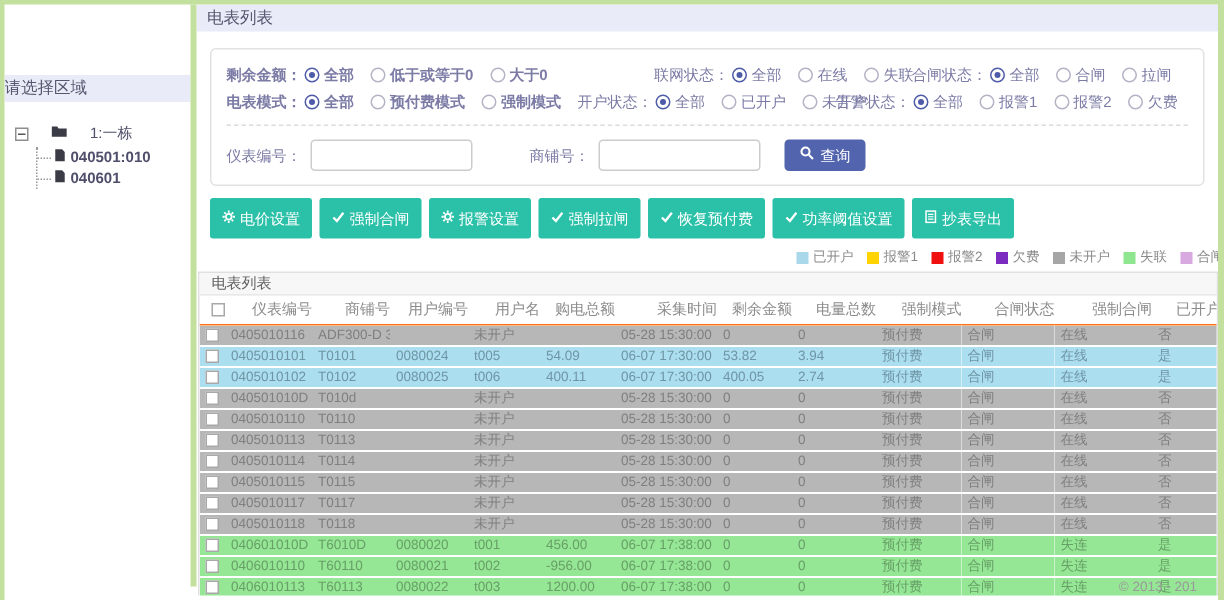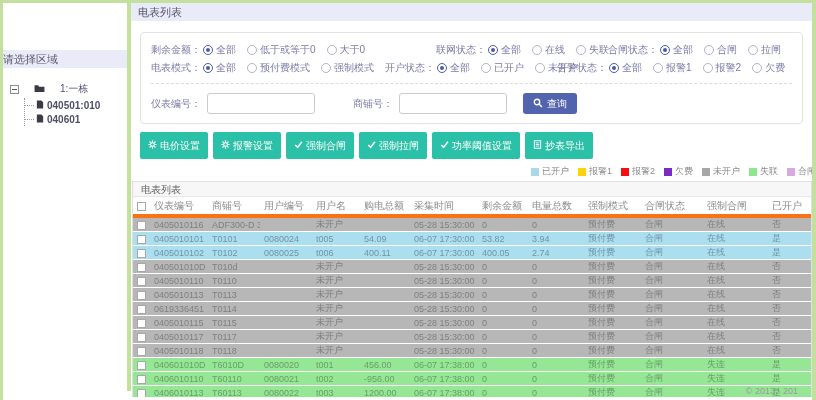--- a/index.html
+++ b/index.html
@@ -27,21 +27,21 @@
   .tree-child { position:relative; padding-left:11px; display:flex; align-items:center; gap:3px; height:14px; white-space:nowrap;font-weight:bold; }
   .tree-child::before { content:''; position:absolute; left:0; top:7px; width:9px; border-top:1px dotted #9a9a9a; }
   .sidebar-scrollbar { position:absolute; left:0; bottom:0; width:100%; height:7px; background:#e9ecf8; }
 
   
   .main { position:absolute; left:131px; top:3px; width:681px; height:394px; background:#fff; overflow:hidden; }
 
   .filter-box { margin:11px 9px 0 9px; border:1px solid #e2e2e2; border-radius:4px; padding:8px 10px 9px 10px; }
   .filter-row { display:flex; align-items:center; height:18px; font-size:10px; color:#7b7ba6; white-space:nowrap; }
   .filter-group { display:flex; align-items:center; }
-  .filter-group.g0 { width:292px; }
+  .filter-group.g0 { width:292px;font-weight:bold; }
   .filter-group.g1 { width:172px;align-items:center; }
   .f-label { color:#7b7ba6; margin-right:2px; }
   .radio-opt { display:inline-flex; align-items:center; gap:3px; margin-right:11px; cursor:pointer; }
   .radio { width:10px; height:10px; border-radius:50%; border:1px solid #b3b3c6; background:#fff; position:relative; flex:0 0 auto; }
   .radio.sel { border-color:#4d5ba8; }
   .radio.sel::before { content:''; position:absolute; left:2px; top:2px; width:4px; height:4px; border-radius:50%; background:#4d5ba8; }
   .filter-divider { border-top:1px dashed #dcdcdc; margin:6px 0 9px 0; }
   .search-row { display:flex; align-items:center; font-size:10px; color:#7b7ba6; }
   .f-input { width:108px; height:21px; border:1px solid #ccc; border-radius:3px; margin-left:4px; outline:none; font-size:10px; padding:0 4px; }
   .lbl2 { margin-left:38px; }
@@ -50,21 +50,21 @@
   .toolbar { margin:8px 9px 0 9px; display:flex; gap:5px; }
   .tbtn { height:27px; padding:0 8px; background:#2bc0a8; border:none; border-radius:2px; color:#fff; font-size:10px; display:inline-flex; align-items:center; gap:3px; cursor:pointer; font-family:"Liberation Sans", sans-serif; white-space:nowrap; }
 
   .legend { margin:6px -4px 3px 9px; display:flex; justify-content:flex-end; align-items:center; gap:9px; font-size:9px; color:#8a8a8a; white-space:nowrap; }
   .legend-item { display:inline-flex; align-items:center; gap:3px; }
   .swatch { width:8px; height:8px; display:inline-block; flex:0 0 auto; }
 
   .table-panel { margin-left:1px; border:1px solid #e0e0e0; height:240px; overflow:hidden; }
   .table-title { height:15px; background:#f7f7f7; border-bottom:1px solid #e8e8e8; font-size:10px; line-height:15px; color:#5f5f5f; padding:0 8px; }
   table { border-collapse:collapse; table-layout:fixed; width:681px; }
-  th { height:19px; font-size:10px; font-weight:normal; color:#8c8c8c; text-align:left; padding:0 0 0 4px; border-bottom:4px solid #f97316; background:#fff; white-space:nowrap; overflow:hidden; }
+  th { height:19px; font-size:10px; font-weight:normal; color:#8c8c8c; text-align:right; padding:0 0 0 4px; border-bottom:1px solid #f97316; background:#fff; white-space:nowrap; overflow:hidden; }
   td { height:13px; font-size:9px; padding:0 0 0 4px; border-bottom:1px solid #fff; white-space:nowrap; overflow:hidden; }
   tr.r-gray  td { background:#b7b7b7; color:#7f7f7f; }
   tr.r-blue  td { background:#abdeee; color:#6f95a6; }
   tr.r-green td { background:#95e695; color:#67a067; }
   td.alert { background:#ffd400; color:#8f8f6f; }
   .cb { width:9px; height:9px; border:1px solid #a8a8a8; background:#fff; display:inline-block; vertical-align:middle; }
 
   .copyright { position:absolute; right:14px; bottom:1px; font-size:9px; color:#9a9a9a; background:transparent; }
 </style>
 </head>
@@ -232,38 +232,44 @@
           <span><svg width="9" height="9" viewBox="0 0 10 10">
               <g stroke="#fff" stroke-width="1.3" fill="none">
                 <circle cx="5" cy="5" r="2.1"></circle>
                 <path d="M5 .4v1.7M5 7.9v1.7M.4 5h1.7M7.9 5h1.7M1.7 1.7l1.2 1.2M7.1 7.1l1.2 1.2M8.3 1.7L7.1 2.9M2.9 7.1L1.7 8.3"></path>
               </g>
             </svg></span>
           <span>电价设置</span>
         </button>
         <button class="tbtn">
           <span><svg width="9" height="9" viewBox="0 0 10 10">
+              <path d="M1.4 5.6l2.6 2.6L8.8 2" stroke="#fff" stroke-width="1.7" fill="none"></path>
+            </svg></span>
+          <span>强制合闸</span>
+        </button>
+        <button class="tbtn">
+          <span><svg width="9" height="9" viewBox="0 0 10 10">
               <g stroke="#fff" stroke-width="1.3" fill="none">
                 <circle cx="5" cy="5" r="2.1"></circle>
                 <path d="M5 .4v1.7M5 7.9v1.7M.4 5h1.7M7.9 5h1.7M1.7 1.7l1.2 1.2M7.1 7.1l1.2 1.2M8.3 1.7L7.1 2.9M2.9 7.1L1.7 8.3"></path>
               </g>
             </svg></span>
           <span>报警设置</span>
         </button>
         <button class="tbtn">
           <span><svg width="9" height="9" viewBox="0 0 10 10">
               <path d="M1.4 5.6l2.6 2.6L8.8 2" stroke="#fff" stroke-width="1.7" fill="none"></path>
             </svg></span>
-          <span>强制合闸</span>
+          <span>强制拉闸</span>
         </button>
         <button class="tbtn">
           <span><svg width="9" height="9" viewBox="0 0 10 10">
               <path d="M1.4 5.6l2.6 2.6L8.8 2" stroke="#fff" stroke-width="1.7" fill="none"></path>
             </svg></span>
-          <span>强制拉闸</span>
+          <span>恢复预付费</span>
         </button>
         <button class="tbtn">
           <span><svg width="9" height="9" viewBox="0 0 10 10">
               <path d="M1.4 5.6l2.6 2.6L8.8 2" stroke="#fff" stroke-width="1.7" fill="none"></path>
             </svg></span>
           <span>功率阈值设置</span>
         </button>
         <button class="tbtn">
           <span><svg width="9" height="9" viewBox="0 0 10 10">
               <rect x="1.5" y="0.8" width="7" height="8.4" fill="none" stroke="#fff" stroke-width="1.1"></rect>
@@ -427,21 +433,21 @@
               <td>05-28 15:30:00</td>
               <td>0</td>
               <td>0</td>
               <td>预付费</td>
               <td>合闸</td>
               <td>在线</td>
               <td>否</td>
             </tr>
             <tr class="r-gray">
               <td><span class="cb"></span></td>
-              <td>0619336451</td>
+              <td>0405010114</td>
               <td>T0114</td>
               <td></td>
               <td>未开户</td>
               <td></td>
               <td>05-28 15:30:00</td>
               <td>0</td>
               <td>0</td>
               <td>预付费</td>
               <td>合闸</td>
               <td>在线</td>

